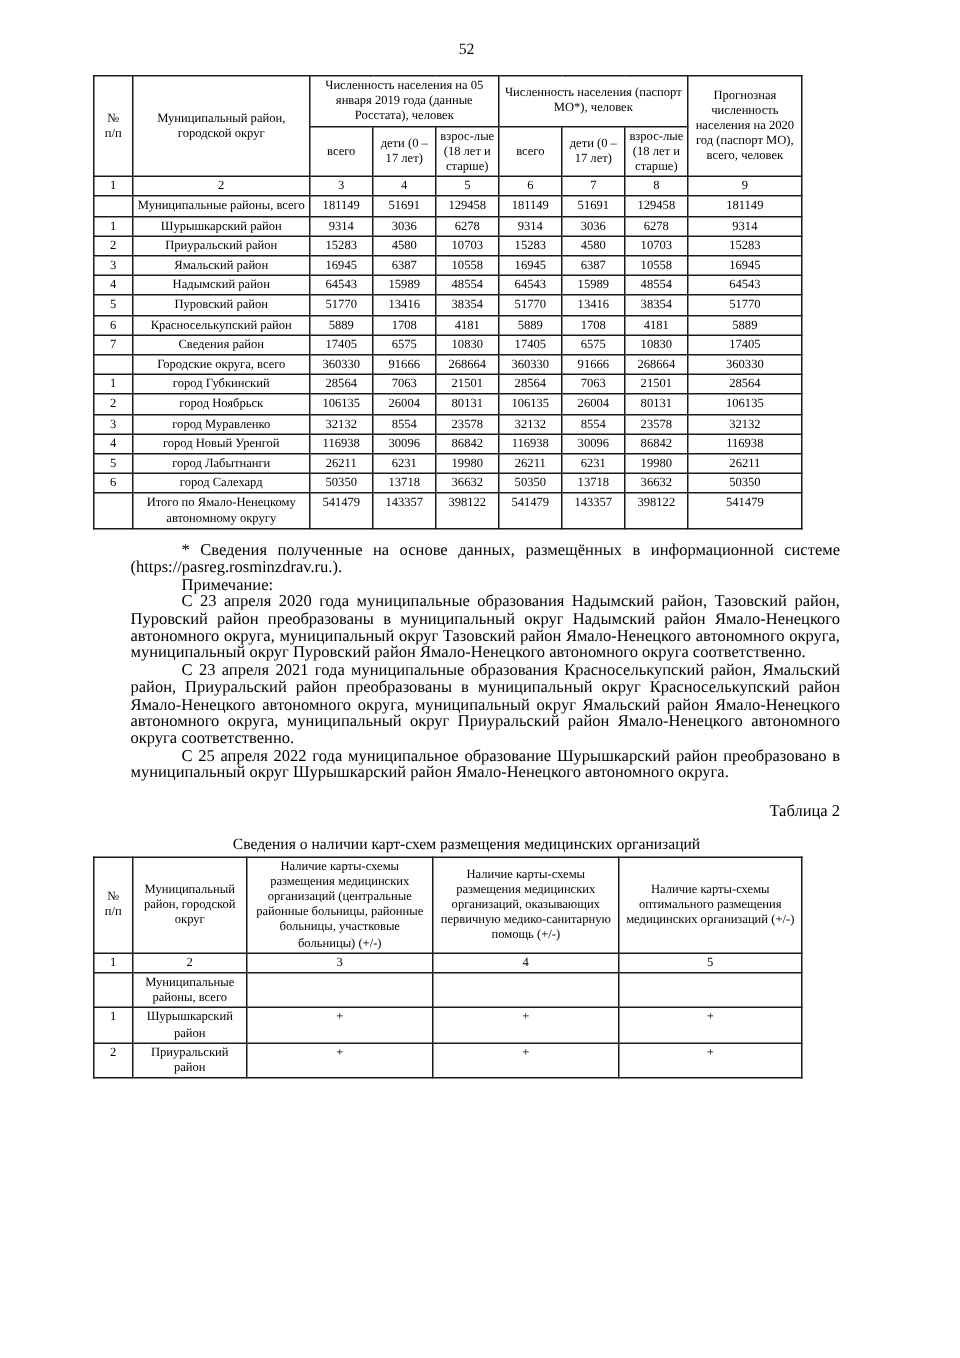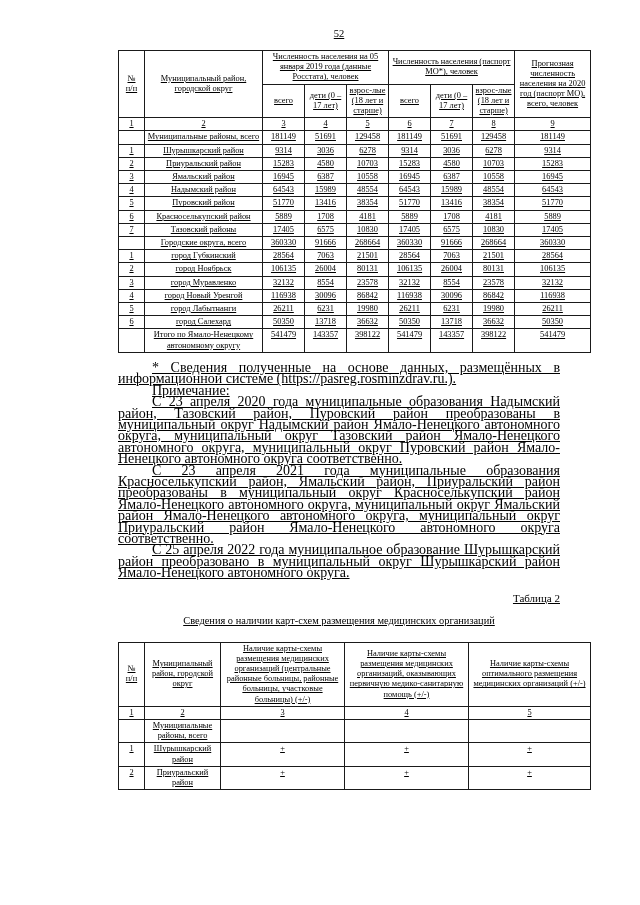--- a/index.html
+++ b/index.html
@@ -12,23 +12,22 @@
     height: 905px;
     font-family: "Liberation Serif", "DejaVu Serif", serif;
     color: #000000;
     position: relative;
     overflow: hidden;
   }
   .page {
     width: 640px;
     height: 905px;
     box-sizing: border-box;
-    padding: 28px 80px 0 118px;
+    padding: 28px 80px 0 62px;
     position: relative;
-    text-decoration: underline;
   }
   .page-number {
     text-align: center;
     font-size: 10.5px;
     line-height: 12px;
     margin-bottom: 10px;
   }
 
   
   table.doc-table {
@@ -66,38 +65,39 @@
   
   .t2 col.w-no    { width: 26px; }
   .t2 col.w-name  { width: 76px; }
   .t2 col.w-c3    { width: 124px; }
   .t2 col.w-c4    { width: 124px; }
   .t2 col.w-c5    { width: 122px; }
 
   
   .notes {
     margin-top: 9px;
-    font-size: 14px;
+    font-size: 11px;
     line-height: 11.4px;
+    margin-left: 25px;
   }
   .notes p {
     margin: 0;
     text-align: justify;
     text-indent: 34px;
   }
 
   .table-label {
     margin-top: 14px;
     text-align: right;
     font-size: 11px;
     line-height: 11px;
   }
   .table-title {
     margin-top: 10px;
-    margin-bottom: 15px;
+    margin-bottom: 1px;
     text-align: center;
     font-size: 10.4px;
     line-height: 13px;
   }
   .plus { text-align: center; }
 </style>
 </head>
 <body>
 
 <div class="page">
@@ -220,21 +220,21 @@
           <td class="num">5889</td>
           <td class="num">1708</td>
           <td class="num">4181</td>
           <td class="num">5889</td>
           <td class="num">1708</td>
           <td class="num">4181</td>
           <td class="num">5889</td>
         </tr>
         <tr>
           <td class="rownum">7</td>
-          <td class="c-left">Тазовский районы</td>
+          <td class="c-left">Сведения район</td>
           <td class="num">17405</td>
           <td class="num">6575</td>
           <td class="num">10830</td>
           <td class="num">17405</td>
           <td class="num">6575</td>
           <td class="num">10830</td>
           <td class="num">17405</td>
         </tr>
         <tr>
           <td class="rownum"></td>

